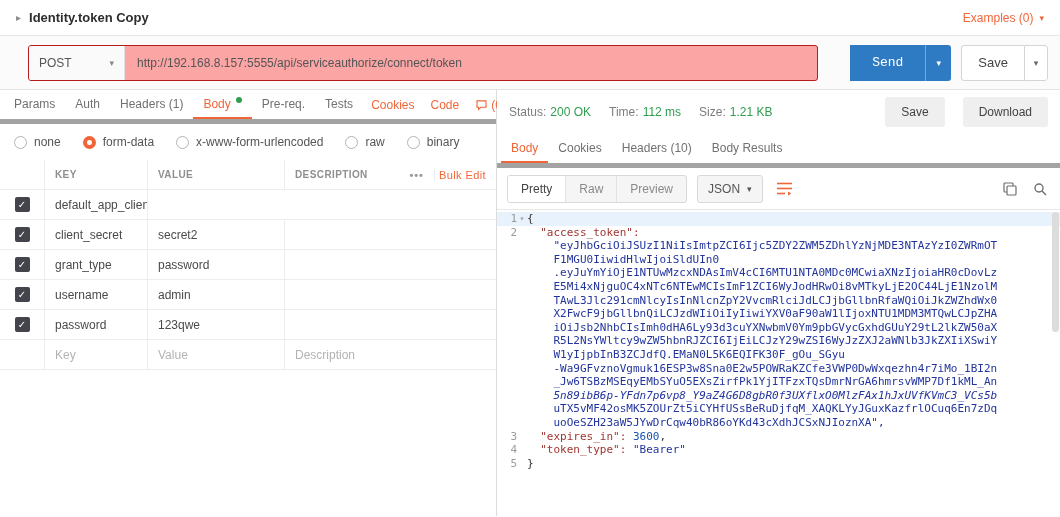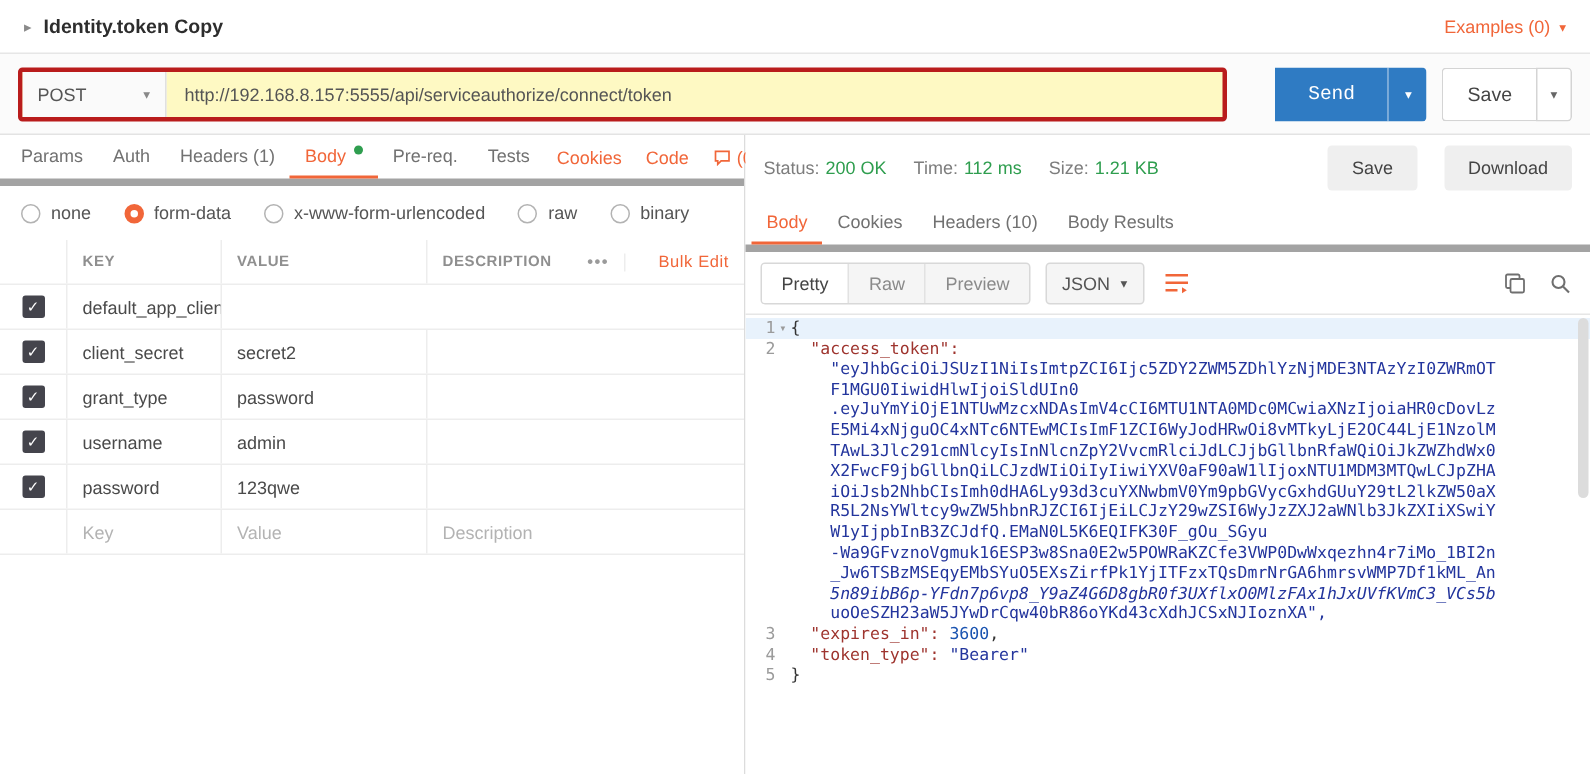--- a/index.html
+++ b/index.html
@@ -15,21 +15,21 @@
     border-bottom:1px solid #e6e6e6; background:#fff; }
   .caret-right{ color:#8a8a8a; font-size:10px; margin-right:8px; cursor:pointer; }
   .req-title{ font-size:13px; font-weight:700; color:#2d2d2d; }
   .topbar .spacer{ flex:1; }
   .examples{ color:var(--accent); font-size:12px; display:flex; align-items:center; gap:6px; cursor:pointer; }
   .caret-down{ font-size:9px; }
 
   
   .urlbar{ height:54px; display:flex; align-items:center; padding:0 12px;
     background:#fbfbfb; border-bottom:1px solid #e3e3e3; gap:10px; }
-  .url-control{ flex:1; display:flex; height:36px; border:3px solid #b91c1c; border-radius:3px; overflow:hidden; background:#fef9c3; }
+  .url-control{ flex:1; display:flex; height:36px; border:1px solid #b91c1c; border-radius:3px; overflow:hidden; background:#fca5a5;margin-left:16px; }
   .method-select{ width:96px; display:flex; align-items:center; justify-content:space-between;
     padding:0 10px; background:#fafafa; border-right:1px solid #e0e0e0; font-size:12px; color:#555; cursor:pointer; }
   .method-select .caret-down{ color:#888; }
   .url-input{ flex:1; display:flex; align-items:center; padding:0 12px; font-size:12px; color:#555;
     white-space:nowrap; overflow:hidden; }
   .send-group,.save-group{ display:flex; height:36px; border-radius:3px; overflow:hidden; }
   .send-btn{ background:var(--blue); color:#fff; border:none; font-size:13px; padding:0 22px; cursor:pointer; font-family:Liberation Mono, monospace;margin-left:22px; }
   .send-caret{ background:var(--blue); color:#fff; border:none; border-left:1px solid rgba(255,255,255,.35);
     width:26px; font-size:9px; cursor:pointer; }
   .save-btn{ background:#fff; color:#444; border:1px solid #d4d4d4; border-right:none; border-radius:3px 0 0 3px;
@@ -63,21 +63,21 @@
   .fcell{ display:flex; align-items:center; padding:0 10px; border-right:1px solid #ededed; color:#4a4a4a; overflow:hidden; white-space:nowrap; }
   .fcell:last-child{ border-right:none; }
   .fcell.cb{ justify-content:center; }
   .fhead .fcell{ color:#8f8f8f; font-size:10px; font-weight:700; letter-spacing:.4px; }
   .checkbox{ width:15px; height:15px; background:#44444c; border-radius:2px; color:#fff; font-size:10px;
     display:flex; align-items:center; justify-content:center; cursor:pointer; }
   .ph{ color:#b3b3b3; }
   .desc-head{ display:flex; align-items:center; width:100%; gap:10px; }
   .desc-head .spacer{ flex:1; }
   .dots{ color:#9a9a9a; letter-spacing:1px; cursor:pointer; font-size:11px; }
-  .bulk{ color:var(--accent); font-size:11px; font-weight:400; cursor:pointer; border-left:1px solid #ededed; padding-left:22px; height:100%; display:flex; align-items:center; }
+  .bulk{ color:var(--accent); font-size:11px; font-weight:400; cursor:pointer; border-left:1px solid #ededed; padding-left:4px; height:100%; display:flex; align-items:center; }
 
   
   .resp-meta{ display:flex; align-items:center; height:44px; padding:0 12px; gap:18px; font-size:12px; }
   .meta-label{ color:#7d7d7d; }
   .meta-value{ color:var(--green); margin-left:4px; }
   .meta-pair{ display:flex; align-items:center; }
   .resp-meta .spacer{ flex:1; }
   .flat-btn{ background:#efefef; border:none; border-radius:3px; color:#444; font-size:12px; padding:8px 16px;
     cursor:pointer; font-family:inherit; }
 
@@ -335,20 +335,21 @@
               <div class="code-text tok-string" style="padding-left: 4ch;">.eyJuYmYiOjE1NTUwMzcxNDAsImV4cCI6MTU1NTA0MDc0MCwiaXNzIjoiaHR0cDovLz</div>
               <div class="code-text tok-string" style="padding-left: 4ch;">E5Mi4xNjguOC4xNTc6NTEwMCIsImF1ZCI6WyJodHRwOi8vMTkyLjE2OC44LjE1NzolM</div>
               <div class="code-text tok-string" style="padding-left: 4ch;">TAwL3Jlc291cmNlcyIsInNlcnZpY2VvcmRlciJdLCJjbGllbnRfaWQiOiJkZWZhdWx0</div>
               <div class="code-text tok-string" style="padding-left: 4ch;">X2FwcF9jbGllbnQiLCJzdWIiOiIyIiwiYXV0aF90aW1lIjoxNTU1MDM3MTQwLCJpZHA</div>
               <div class="code-text tok-string" style="padding-left: 4ch;">iOiJsb2NhbCIsImh0dHA6Ly93d3cuYXNwbmV0Ym9pbGVycGxhdGUuY29tL2lkZW50aX</div>
               <div class="code-text tok-string" style="padding-left: 4ch;">R5L2NsYWltcy9wZW5hbnRJZCI6IjEiLCJzY29wZSI6WyJzZXJ2aWNlb3JkZXIiXSwiY</div>
               <div class="code-text tok-string" style="padding-left: 4ch;">W1yIjpbInB3ZCJdfQ.EMaN0L5K6EQIFK30F_gOu_SGyu</div>
               <div class="code-text tok-string" style="padding-left: 4ch;">-Wa9GFvznoVgmuk16ESP3w8Sna0E2w5POWRaKZCfe3VWP0DwWxqezhn4r7iMo_1BI2n</div>
               <div class="code-text tok-string" style="padding-left: 4ch;">_Jw6TSBzMSEqyEMbSYuO5EXsZirfPk1YjITFzxTQsDmrNrGA6hmrsvWMP7Df1kML_An</div>
               <div class="code-text tok-string" style="padding-left: 4ch; font-style: italic;">5n89ibB6p-YFdn7p6vp8_Y9aZ4G6D8gbR0f3UXflxO0MlzFAx1hJxUVfKVmC3_VCs5b</div>
+              <div class="code-text tok-string" style="padding-left: 4ch;">uTX5vMF42osMK5ZOUrZt5iCYHfUSsBeRuDjfqM_XAQKLYyJGuxKazfrlOCuq6En7zDq</div>
               <div class="code-text tok-string" style="padding-left: 4ch;">uoOeSZH23aW5JYwDrCqw40bR86oYKd43cXdhJCSxNJIoznXA",</div>
             </div>
           </div>
           <div class="code-line">
             <div class="gutter">
               <span class="lnum">3</span>
               <span class="fold"></span>
             </div>
             <div class="code-content">
               <div class="code-text" style="padding-left: 2ch;"><span class="tok-key">"expires_in":</span><span class="tok-plain"> </span><span class="tok-number">3600</span><span class="tok-plain">,</span></div>

